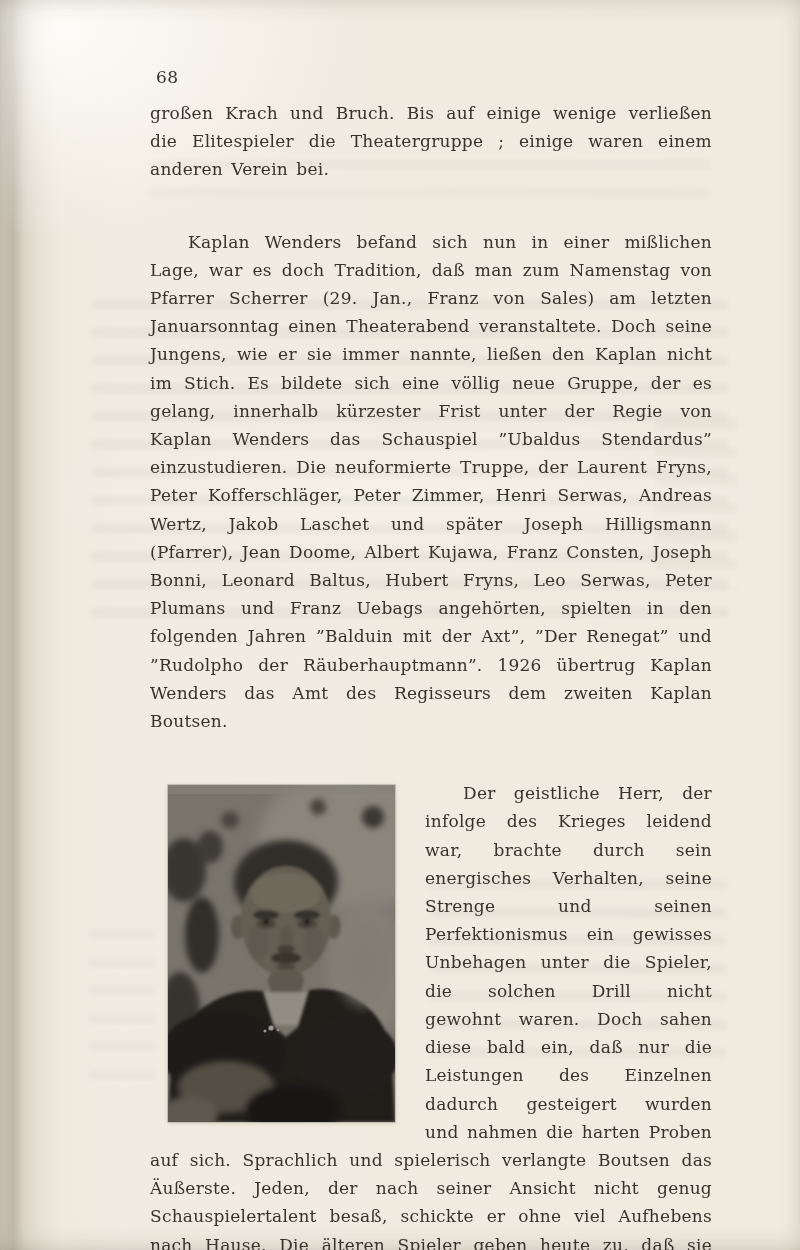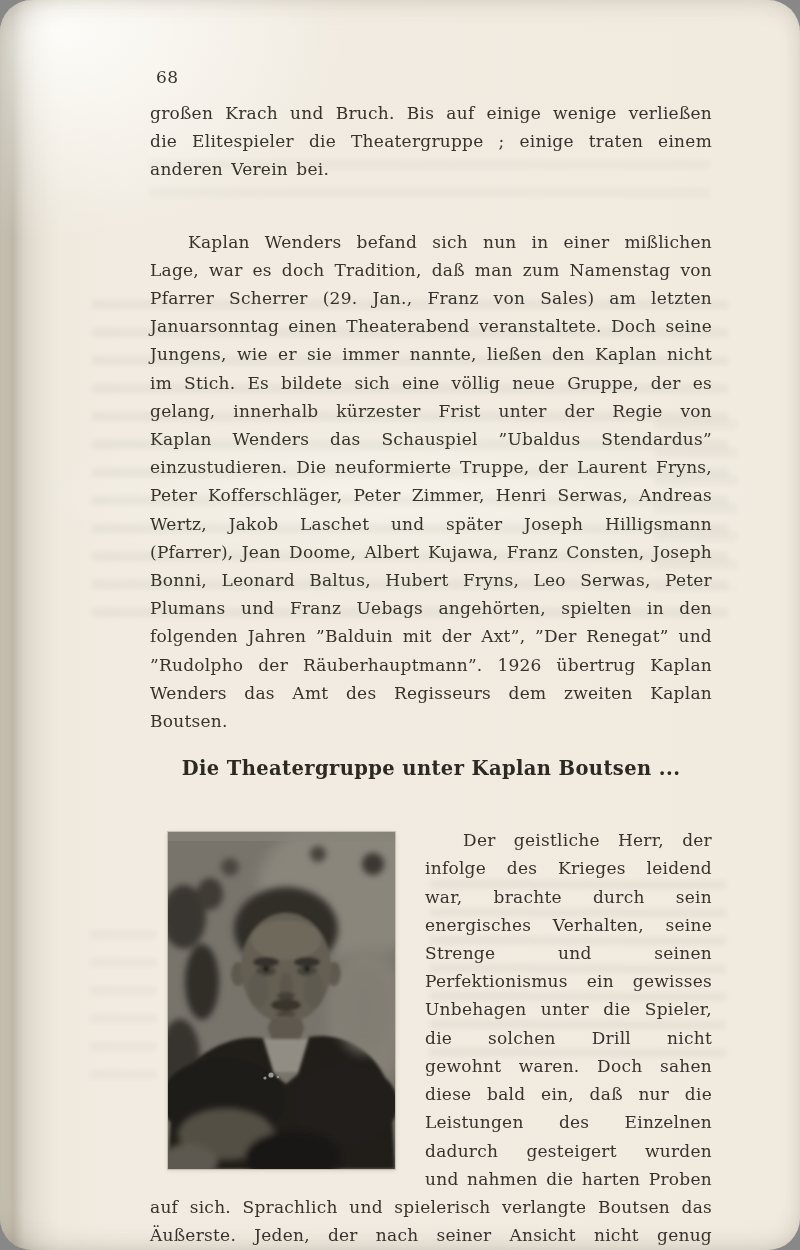--- a/index.html
+++ b/index.html
@@ -12,21 +12,20 @@
       radial-gradient(ellipse 500px 120px at 400px 495px, rgba(255,255,250,0.35), rgba(255,255,250,0) 75%),
       linear-gradient(90deg,#e9e4d9 0px,#ddd7ca 7px,#cfc8ba 13px,#e3ddd1 24px,#efe9de 60px,#f1ebe1 120px,#f0eadf 100%);
     box-shadow:
       inset 30px 0 35px -22px rgba(110,100,80,.40),
       inset -10px 0 24px -14px rgba(120,110,90,.22),
       inset 0 -14px 30px -18px rgba(120,110,90,.28),
       inset 0 16px 30px -20px rgba(120,110,90,.18);
     overflow:hidden;
     font-family:"DejaVu Serif","Liberation Serif",serif;
     color:#36322b;
-    border-radius:32px;
   }
   
   .ghost{
     position:absolute;
     background:repeating-linear-gradient(180deg,
       rgba(125,134,112,0.075) 0px, rgba(125,134,112,0.075) 9px,
       rgba(0,0,0,0) 9px, rgba(0,0,0,0) 28px);
     filter:blur(2.2px);
     pointer-events:none;
   }
@@ -75,25 +74,24 @@
 
   <div class="ghost g1"></div>
   <div class="ghost g2"></div>
   <div class="ghost g3"></div>
   <div class="ghost g4"></div>
   <div class="ghost g5"></div>
 
   <div class="content">
     <div class="page-number">68</div>
 
-    <p class="para p1">großen Krach und Bruch. Bis auf einige wenige verließen die Elitespieler die Theatergruppe ; einige traten einem anderen Verein bei.</p>
+    <p class="para p1">großen Krach und Bruch. Bis auf einige wenige verließen die Elitespieler die Theatergruppe ; einige waren einem anderen Verein bei.</p>
 
     <p class="para indent">Kaplan Wenders befand sich nun in einer mißlichen Lage, war es doch Tradition, daß man zum Namenstag von Pfarrer Scherrer (29. Jan., Franz von Sales) am letzten Januarsonntag einen Theaterabend veranstaltete. Doch seine Jungens, wie er sie immer nannte, ließen den Kaplan nicht im Stich. Es bildete sich eine völlig neue Gruppe, der es gelang, innerhalb kürzester Frist unter der Regie von Kaplan Wenders das Schauspiel ”Ubaldus Stendardus” einzustudieren. Die neuformierte Truppe, der Laurent Fryns, Peter Kofferschläger, Peter Zimmer, Henri Serwas, Andreas Wertz, Jakob Laschet und später Joseph Hilligsmann (Pfarrer), Jean Doome, Albert Kujawa, Franz Consten, Joseph Bonni, Leonard Baltus, Hubert Fryns, Leo Serwas, Peter Plumans und Franz Uebags angehörten, spielten in den folgenden Jahren ”Balduin mit der Axt”, ”Der Renegat” und ”Rudolpho der Räuberhauptmann”. 1926 übertrug Kaplan Wenders das Amt des Regisseurs dem zweiten Kaplan Boutsen.</p>
 
-    <h2 class="heading">Die Theatergruppe unter Kaplan Boutsen ...</h2>
 
     <div class="para3-wrap">
       <div class="photo">
         <svg viewBox="0 0 227 337" xmlns="http://www.w3.org/2000/svg">
           <defs>
             <filter id="soft" x="-30%" y="-30%" width="160%" height="160%">
                 <feGaussianBlur stdDeviation="3"></feGaussianBlur>
               </filter>
             <filter id="soft2" x="-40%" y="-40%" width="180%" height="180%">
                 <feGaussianBlur stdDeviation="7"></feGaussianBlur>

